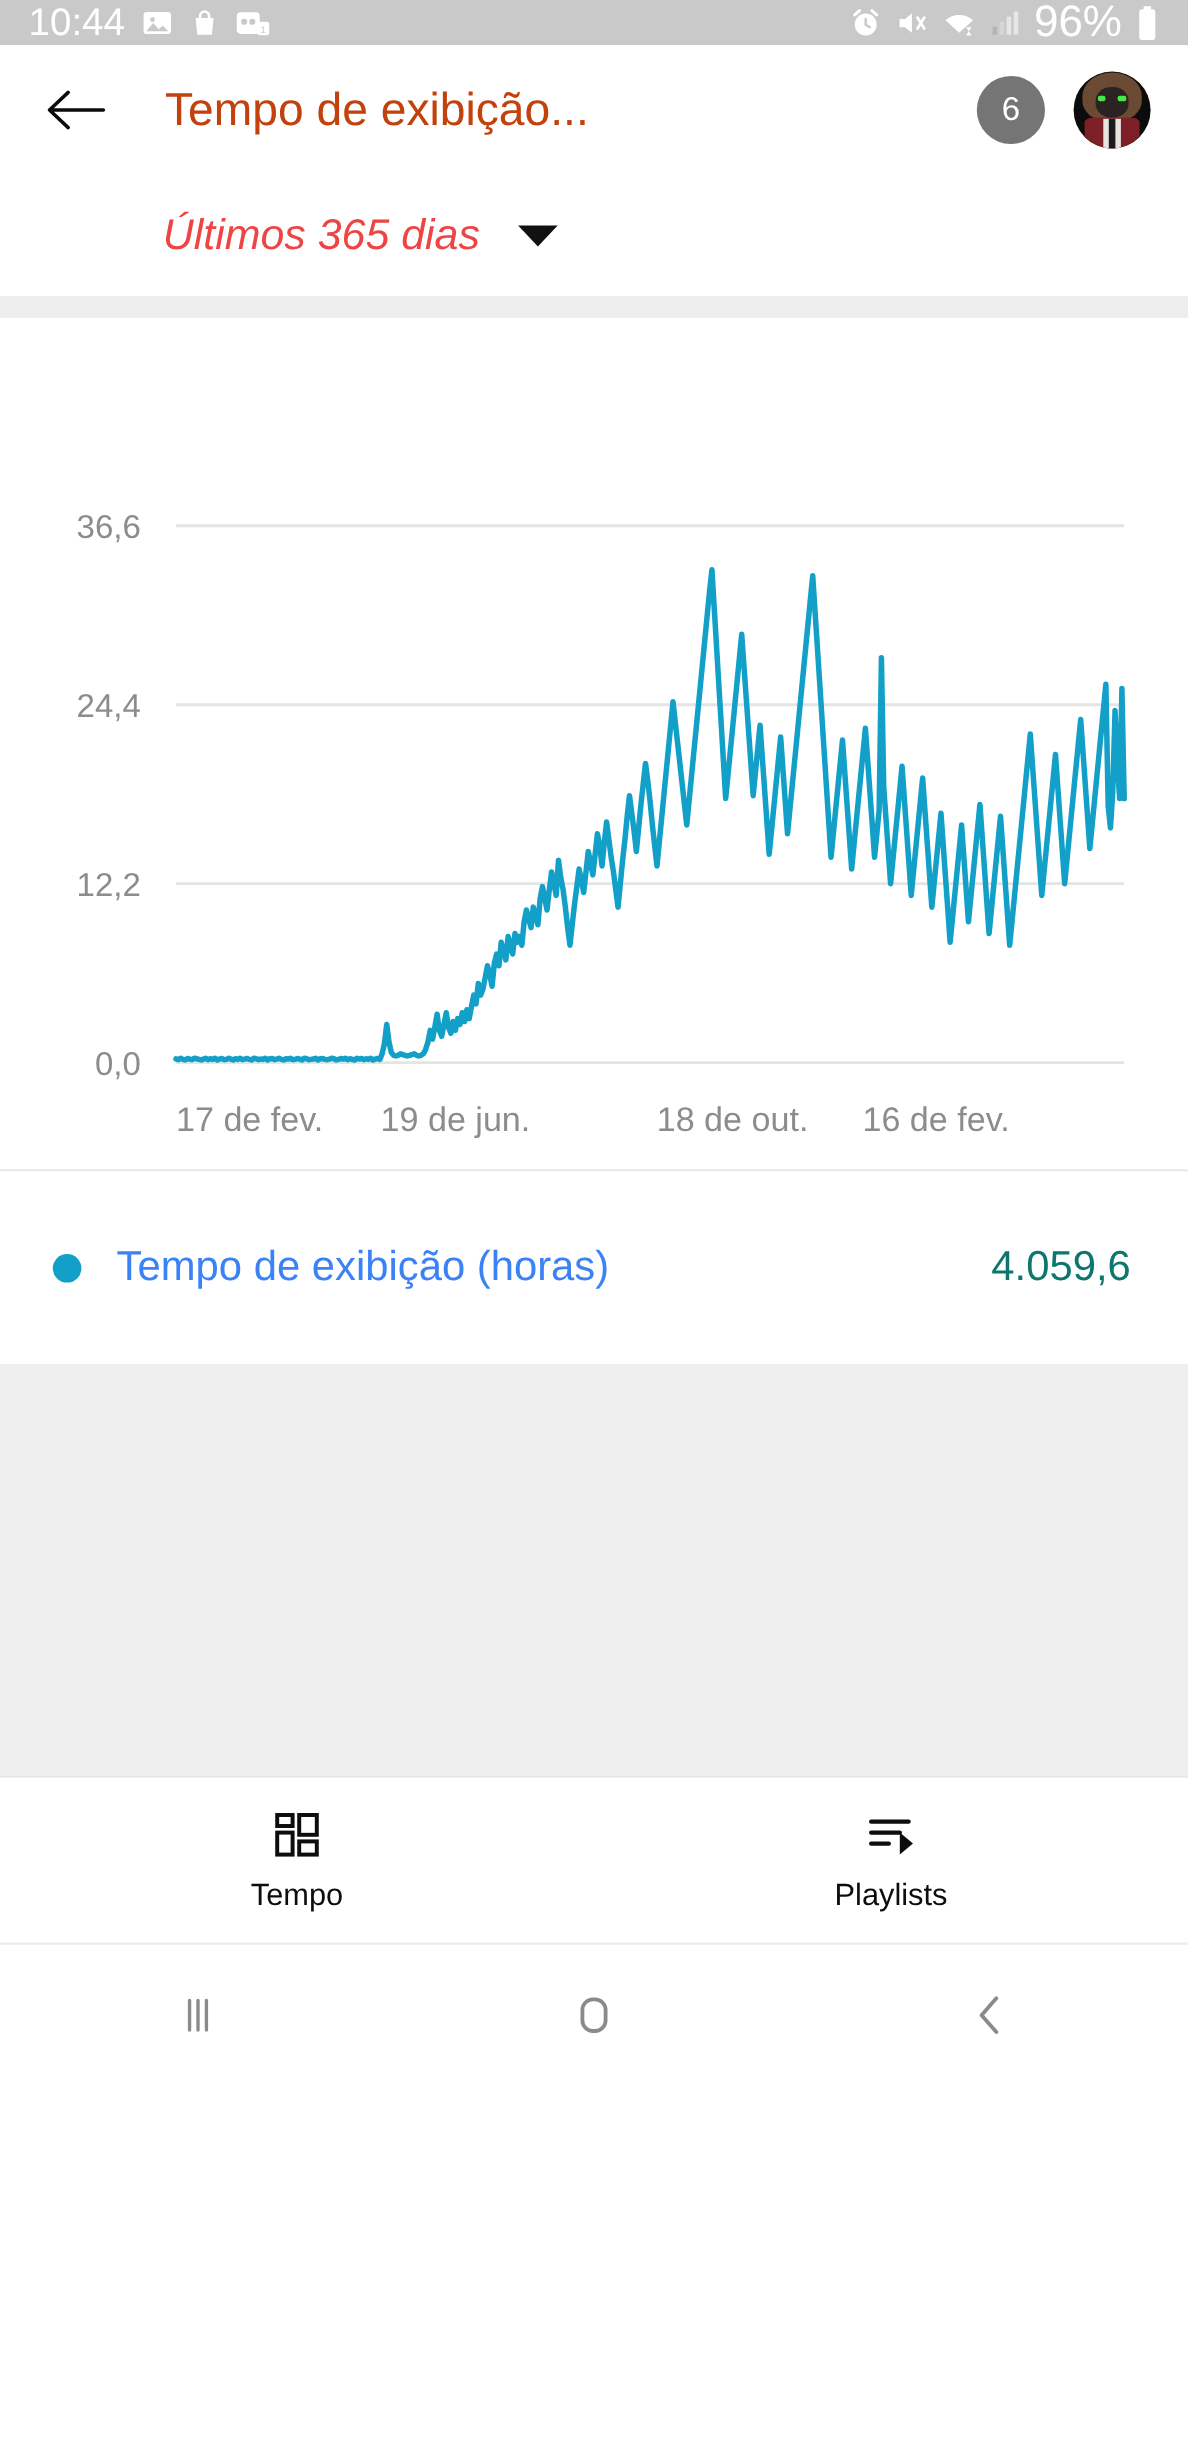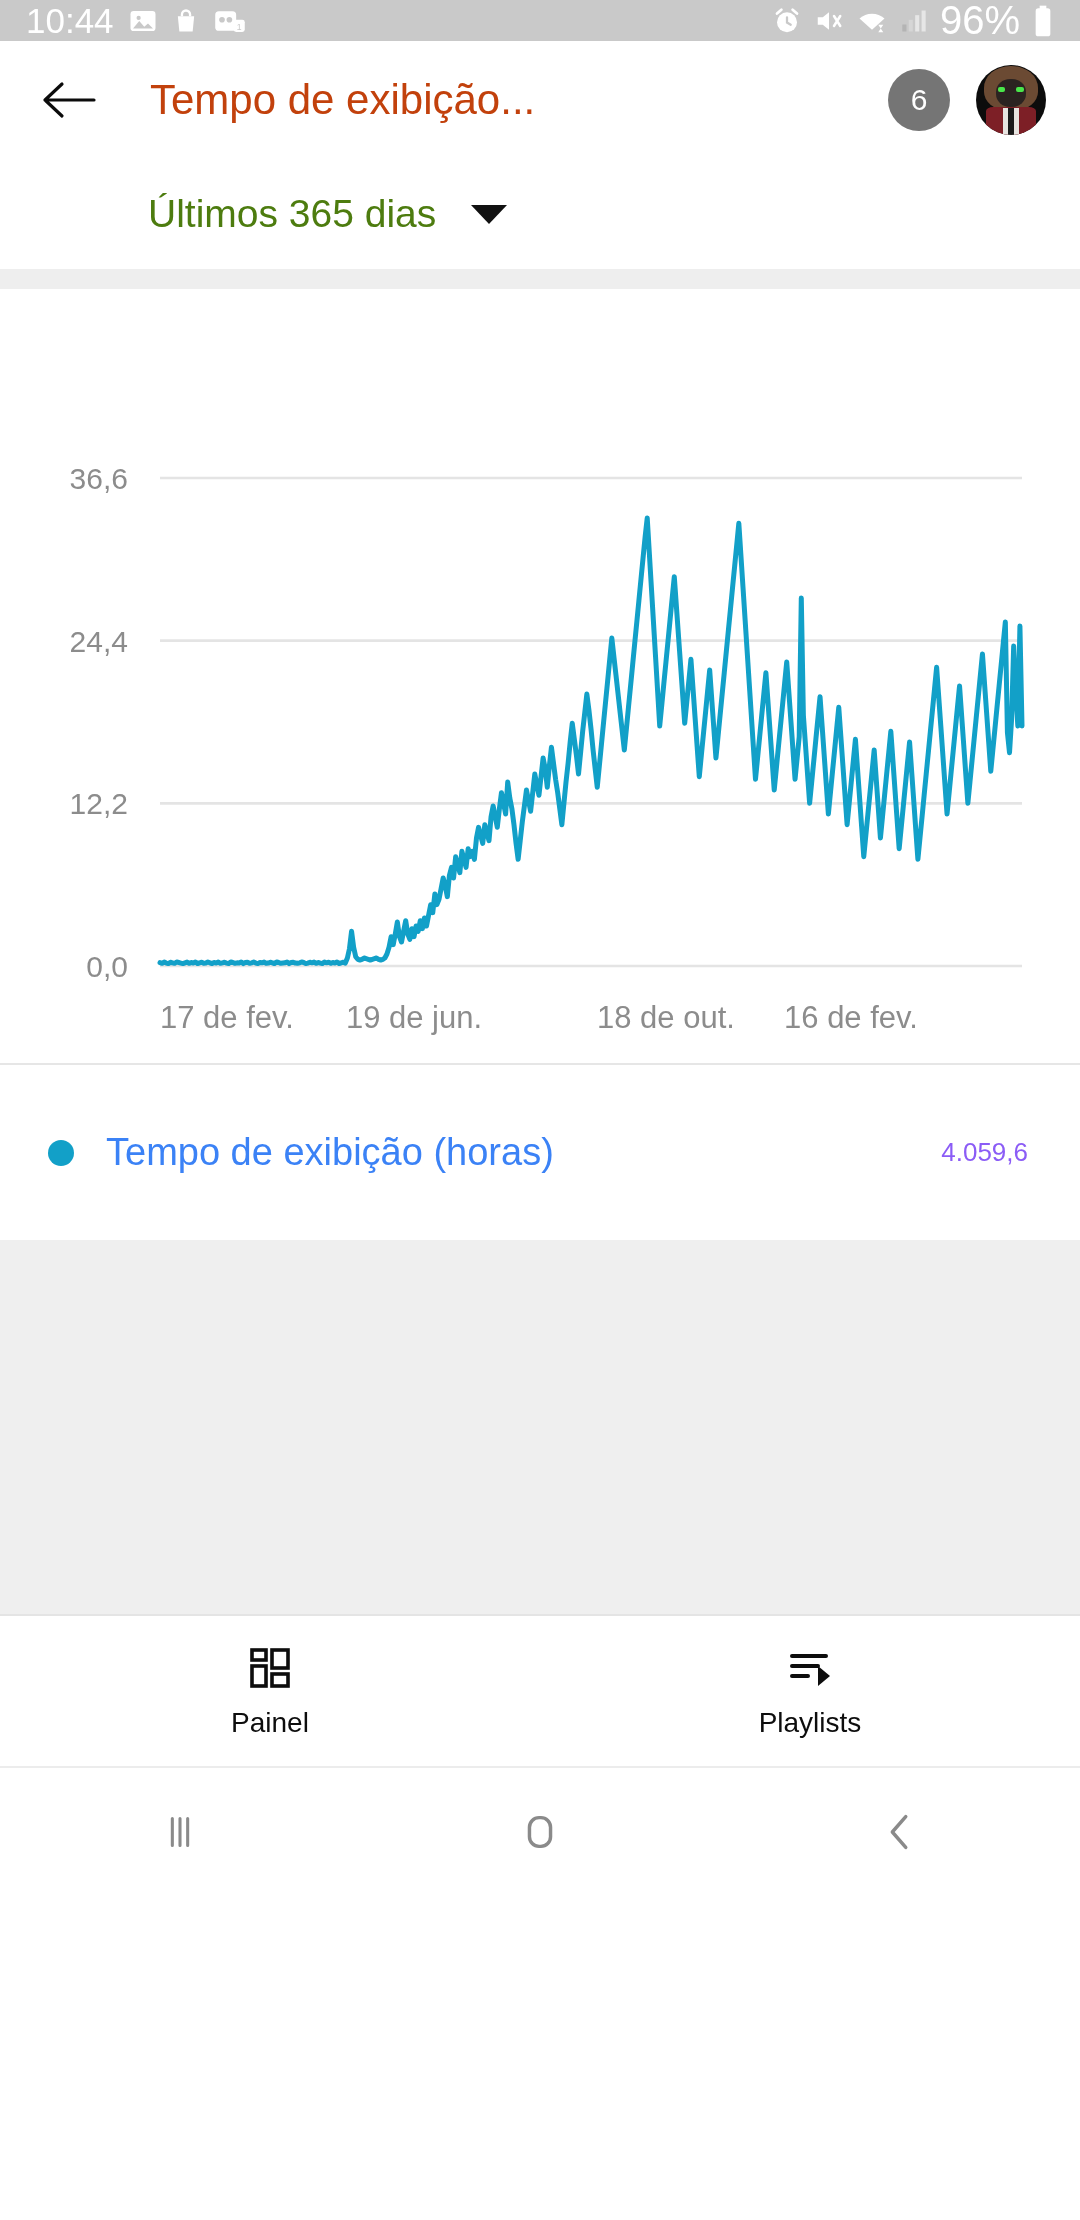--- a/index.html
+++ b/index.html
@@ -59,21 +59,21 @@
   .av-body { position:absolute; left:14%; top:60%; width:72%; height:42%; background:#7d1f26; border-radius:14% 14% 0 0; }
   .av-shirt{ position:absolute; left:38%; top:62%; width:24%; height:38%; background:#e7e4e0; }
   .av-tie  { position:absolute; left:46%; top:62%; width:8%; height:38%; background:#1b1b1b; }
 
   
   .range-row {
     height: 110px; background: #ffffff;
     display: flex; align-items: center;
     padding-left: 148px;
   }
-  .range-label { font-size: 39px; color: #4d7c0f; }
+  .range-label { font-size: 39px; color: #ef4444; font-style: italic; }
   .range-caret {
     margin-left: 35px;
     width: 0; height: 0;
     border-left: 18px solid transparent;
     border-right: 18px solid transparent;
     border-top: 19px solid #111111;
   }
 
   
   .divider-strip { height: 20px; background: #eeeeee; width: 100%; }
@@ -87,21 +87,21 @@
   .xtick { font-size: 31px; fill: #8c8c8c; }
   .gridline { stroke: #e4e4e4; stroke-width: 2.6; }
 
   .legend-sep { height: 2px; background: #e6e6e6; width: 100%; }
   .legend-row {
     height: 175px; display: flex; align-items: center;
     padding: 0 52px 0 48px; background: #ffffff;
   }
   .legend-dot { width: 26px; height: 26px; border-radius: 50%; background: #12a0c8; flex: 0 0 auto; }
   .legend-label { font-size: 38px; color: #3b82f6; font-weight: 500; margin-left: 32px; }
-  .legend-value { font-size: 26px; color: #8b5cf6; font-weight: 500; margin-left: auto; }
+  .legend-value { font-size: 38px; color: #0f766e; font-weight: 500; margin-left: auto; }
 
   
   .filler { background: #efefef; height: 374px; width: 100%; }
 
   
   .tabbar {
     height: 152px; width: 100%;
     background: #ffffff;
     border-top: 2px solid #e4e4e4;
     display: flex; align-items: stretch;
@@ -257,21 +257,21 @@
 
   <div class="tab">
     <span class="tab-ico">
       <svg width="48" height="48" viewBox="0 0 24 24" fill="none" stroke="#0d0d0d" stroke-width="1.8">
         <rect x="3" y="3" width="7" height="5"></rect>
           <rect x="13" y="3" width="8" height="9"></rect>
         <rect x="3" y="11" width="7" height="10"></rect>
           <rect x="13" y="15" width="8" height="6"></rect>
       </svg>
     </span>
-    <span class="tab-label">Painel</span>
+    <span class="tab-label">Tempo</span>
   </div>
 
 
 
 
   <div class="tab">
     <span class="tab-ico">
       <svg width="48" height="48" viewBox="0 0 24 24" stroke="#0d0d0d" stroke-width="2" stroke-linecap="round">
         <path d="M3 6h17M3 11h13M3 16h8"></path>
         <path d="M16 11l6 5-6 5z" fill="#0d0d0d" stroke="none"></path>

